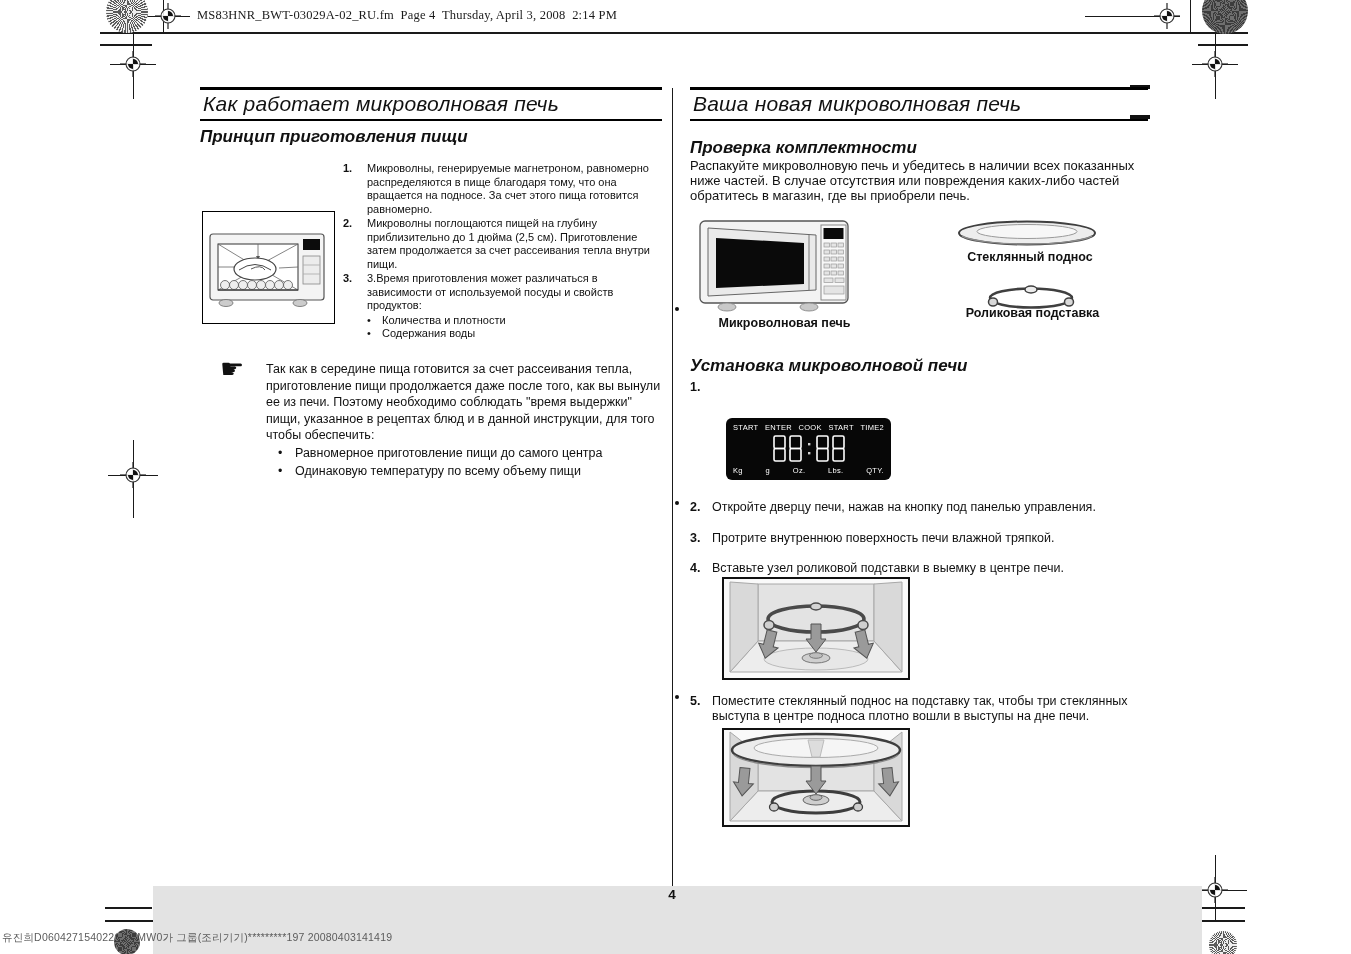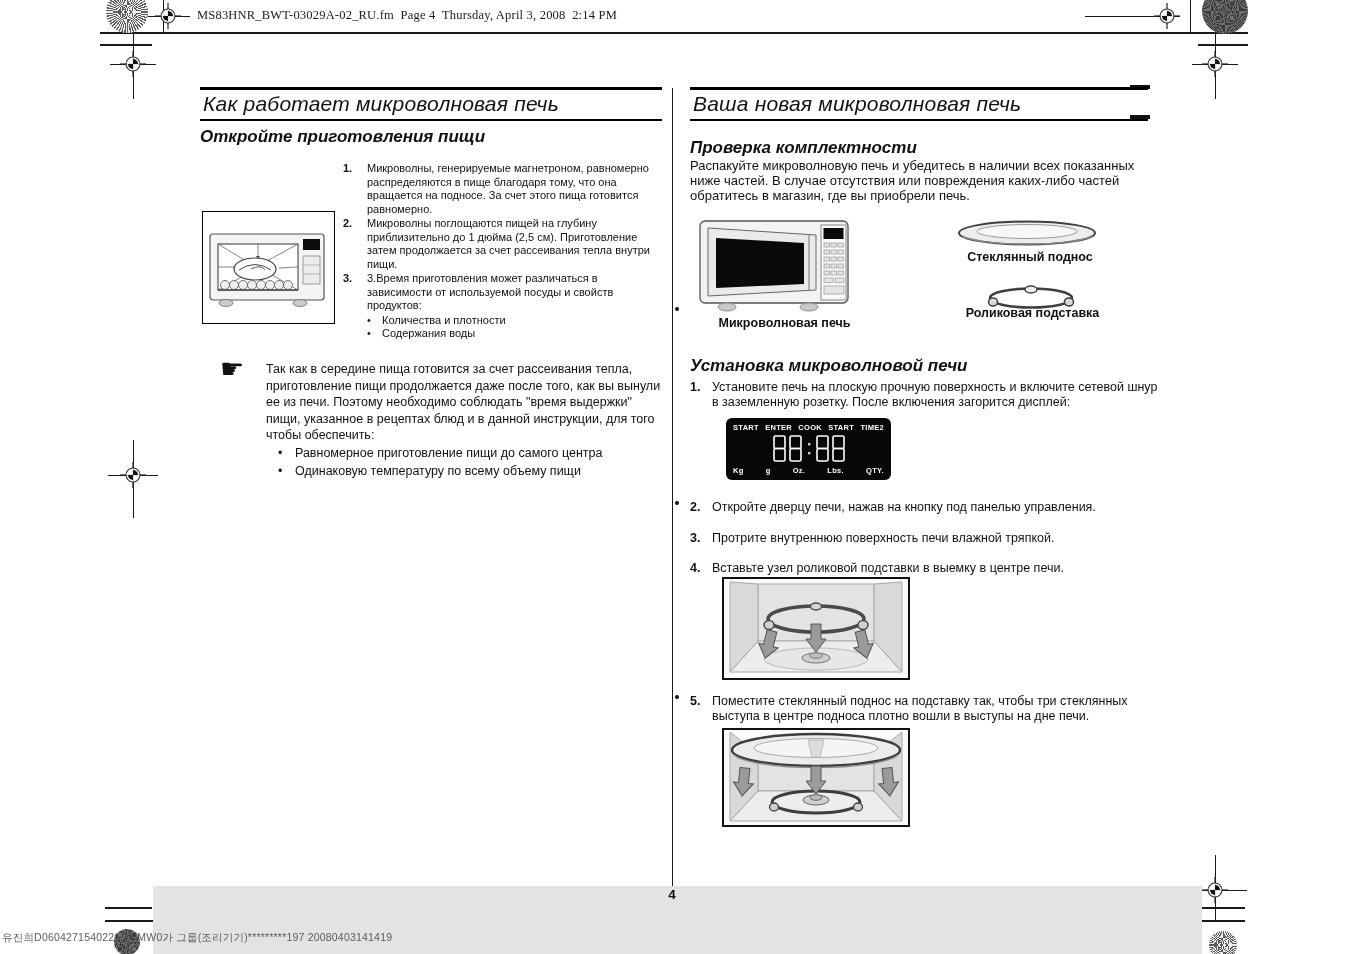--- a/index.html
+++ b/index.html
@@ -33,21 +33,21 @@
   .caption{position:absolute;font-size:12.5px;font-weight:bold;text-align:center;}
   .rstep-num{position:absolute;font-size:12.5px;font-weight:bold;}
   .rstep-txt{position:absolute;font-size:12.5px;line-height:15px;}
   .figbox{position:absolute;border:1.5px solid #000;background:#fff;}
   .figbox2{position:absolute;border:2px solid #111;background:#fff;}
   .margin-dot{position:absolute;width:4px;height:4px;border-radius:50%;background:#111;}
   .display{position:absolute;background:#070707;border-radius:6px;color:#fff;
      display:flex;flex-direction:column;justify-content:space-between;
      padding:5px 7px;box-sizing:border-box;}
   .display .lblrow{display:flex;justify-content:space-between;
-     font-size:7.5px;font-weight:bold;letter-spacing:.3px;}
+     font-size:7.5px;font-weight:normal;letter-spacing:.3px;}
   .display .digits{display:flex;justify-content:center;}
   .graybar{position:absolute;background:#e3e3e3;}
   .pagenum{position:absolute;font-size:13.5px;font-weight:bold;text-align:center;}
   .printcode{position:absolute;font-size:10.5px;color:#5c5c5c;letter-spacing:.2px;white-space:pre;}
   .edgebar{position:absolute;background:#111;}
 </style>
 </head>
 <body>
 
 <div class="page">
@@ -150,21 +150,21 @@
       <path d="M13 13 L13 18 A5 5 0 0 1 8 13 Z"></path>
     </svg>
 
   <div class="header-text" style="left:197px;top:8px">MS83HNR_BWT-03029A-02_RU.fm  Page 4  Thursday, April 3, 2008  2:14 PM</div>
 
   <div class="pline" style="left:671.5px;top:88px;width:1px;height:798px"></div>
 
   <div class="rule" style="left:200px;top:87px;width:462px;height:3px"></div>
   <div class="h1" style="left:203px;top:92px;width:460px">Как работает микроволновая печь</div>
   <div class="rule" style="left:200px;top:118.5px;width:462px;height:2px"></div>
-  <div class="h2" style="left:200px;top:127px;width:460px">Откройте приготовления пищи</div>
+  <div class="h2" style="left:200px;top:127px;width:460px">Принцип приготовления пищи</div>
 
   <div class="figbox" style="left:202px;top:211px;width:131px;height:111px">
     <svg width="131" height="111" viewBox="0 0 131 111">
       <rect x="7" y="22" width="114" height="66" rx="3" fill="#f4f4f4" stroke="#555" stroke-width="1.2"></rect>
       <rect x="15" y="32" width="80" height="46" fill="#ffffff" stroke="#333" stroke-width="1"></rect>
       <g stroke="#666" stroke-width="0.8" fill="none">
         <line x1="15" y1="32" x2="48" y2="52"></line>
           <line x1="95" y1="32" x2="62" y2="50"></line>
         <line x1="15" y1="78" x2="44" y2="62"></line>
           <line x1="95" y1="78" x2="64" y2="60"></line>
@@ -283,21 +283,20 @@
     <ellipse cx="45" cy="14" rx="41" ry="9.5" fill="none" stroke="#3f3f3f" stroke-width="2.5"></ellipse>
     <ellipse cx="45" cy="5.5" rx="6" ry="3.5" fill="#ececec" stroke="#3f3f3f" stroke-width="1.5"></ellipse>
     <ellipse cx="7" cy="18" rx="4.5" ry="4" fill="#d9d9d9" stroke="#3f3f3f" stroke-width="1.5"></ellipse>
     <ellipse cx="83" cy="18" rx="4.5" ry="4" fill="#d9d9d9" stroke="#3f3f3f" stroke-width="1.5"></ellipse>
   </svg>
   <div class="caption" style="left:935px;top:306px;width:195px">Роликовая подставка</div>
 
   <div class="h2" style="left:690px;top:356px;width:456px">Установка микроволновой печи</div>
 
   <div class="rstep-num" style="left:690px;top:380px">1.</div>
-  <div class="rstep-txt" style="left:712px;top:380px;width:448px">Установите печь на плоскую прочную поверхность и включите сетевой шнур в заземленную розетку. После включения загорится дисплей:</div>
 
   <div class="display" style="left:726px;top:418px;width:165px;height:62px">
     <div class="lblrow">
       <span>START</span>
       <span>ENTER</span>
       <span>COOK</span>
       <span>START</span>
       <span>TIME2</span>
     </div>
     <div class="digits" aria-label="88:88">

